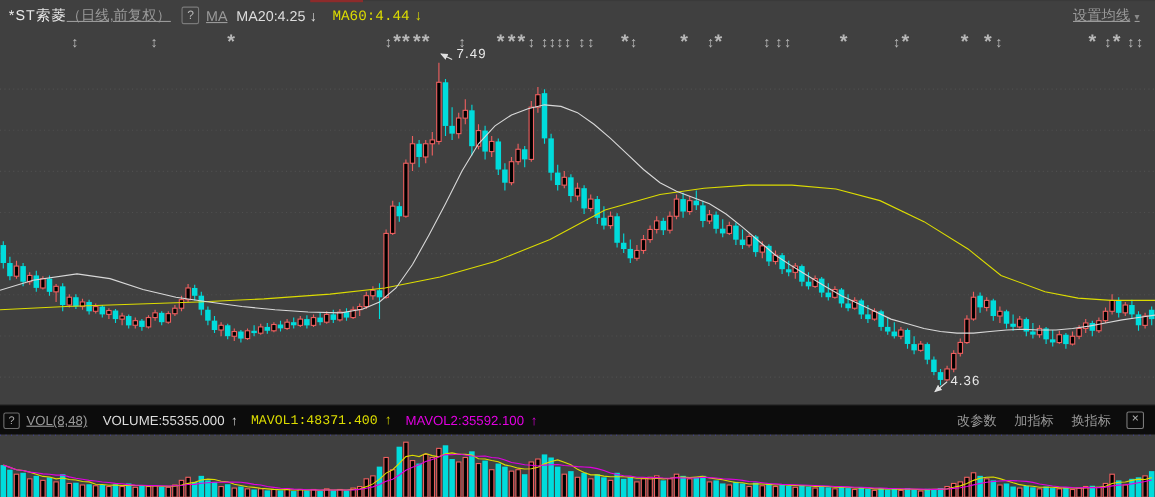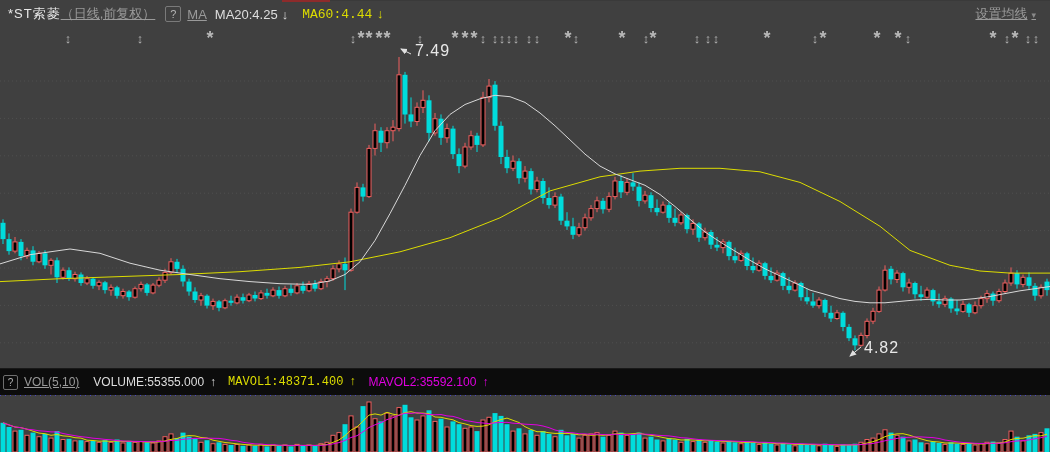--- a/index.html
+++ b/index.html
@@ -24,21 +24,21 @@
   .sep14{display:inline-block;width:14px;}
   .arr{font-weight:bold;margin-left:4px;}
   .caret{font-size:9px;margin-left:4px;color:#8a8a8a;}
   .btn{cursor:pointer;}
   
   #main-chart{position:absolute;top:28px;left:0;width:1050px;height:340px;}
   #marker-row{position:absolute;top:2px;left:0;width:100%;height:18px;pointer-events:none;}
   .mk{position:absolute;transform:translateX(-50%);color:#b8b8b8;pointer-events:auto;}
   .mk.arrow{font-size:13px;font-weight:bold;top:1px;}
   .mk.star{font-size:18px;font-weight:bold;top:-2px;}
-  .annot{position:absolute;color:#e8e8e8;font-size:16px;letter-spacing:1px;}
+  .annot{position:absolute;color:#e8e8e8;font-size:12px;letter-spacing:1px;}
   
   #toolbar{position:absolute;top:368px;left:0;width:100%;height:27px;background:#0c0c0c;
            border-top:1px solid #191919;display:flex;align-items:center;justify-content:space-between;
            font-size:12px;box-sizing:border-box;}
   .tl{display:flex;align-items:center;padding-left:3px;white-space:nowrap;}
   .tr{display:flex;align-items:center;padding-right:10px;white-space:nowrap;}
   .tr .btn{margin-left:16px;color:#9a9a9a;}
   .qbox2{display:inline-block;margin-right:6px;width:13px;height:13px;line-height:13px;text-align:center;
          border:1px solid #6f6f6f;border-radius:2px;color:#b0b0b0;font-size:10px;}
   .xbox{display:inline-block;margin-left:14px;width:14px;height:14px;line-height:13px;text-align:center;
@@ -480,34 +480,40 @@
         <span class="mk star" style="left: 877px;">*</span>
         <span class="mk star" style="left: 898px;">*</span>
         <span class="mk arrow" style="left: 908px;">↕</span>
         <span class="mk star" style="left: 993px;">*</span>
         <span class="mk arrow" style="left: 1007px;">↕</span>
         <span class="mk star" style="left: 1015px;">*</span>
         <span class="mk arrow" style="left: 1028px;">↕</span>
         <span class="mk arrow" style="left: 1036px;">↕</span>
       </div>
   <div class="annot" style="left: 415px; top: 14px;">7.49</div>
-      <div class="annot" style="left: 864px; top: 311px;">4.82</div>
+      <div class="annot" style="left: 864px; top: 311px;">4.36</div>
     </div>
 
   <div id="toolbar">
     <div class="tl">
       <span class="qbox2">?</span>
-      <span class="gray tval">VOL(5,10)</span>
+      <span class="gray tval">VOL(8,48)</span>
       <span class="sep8"></span>
       <span class="white tval">VOLUME:55355.000</span>
       <span class="white tarr">↑</span>
       <span class="yellow tval">MAVOL1:48371.400</span>
       <span class="yellow tarr">↑</span>
       <span class="magenta tval">MAVOL2:35592.100</span>
       <span class="magenta tarr">↑</span>
+    </div>
+    <div class="tr">
+      <span class="btn">改参数</span>
+      <span class="btn">加指标</span>
+      <span class="btn">换指标</span>
+      <span class="xbox">×</span>
     </div>
   </div>
 
   <div id="volume-pane">
     <svg id="volsvg" width="1050" height="57">
         <line x1="0" y1="0.5" x2="1050" y2="0.5" stroke="#4343c8" stroke-width="1" stroke-dasharray="1 4"></line>
         <rect x="0.5" y="27.8" width="5" height="29.2" fill="#00dcdc"></rect>
         <rect x="6.5" y="32.0" width="5" height="25.0" fill="#00dcdc"></rect>
         <rect x="13" y="36.1" width="4" height="20.9" fill="#000" stroke="#ee5f5f" stroke-width="1"></rect>
         <rect x="18.5" y="34.8" width="5" height="22.2" fill="#00dcdc"></rect>

